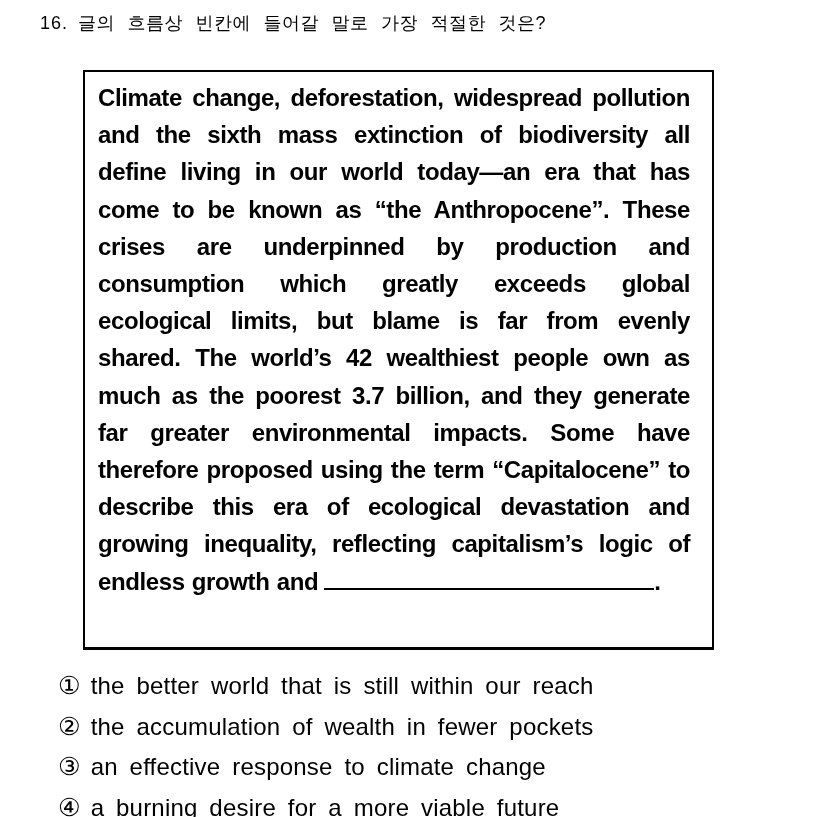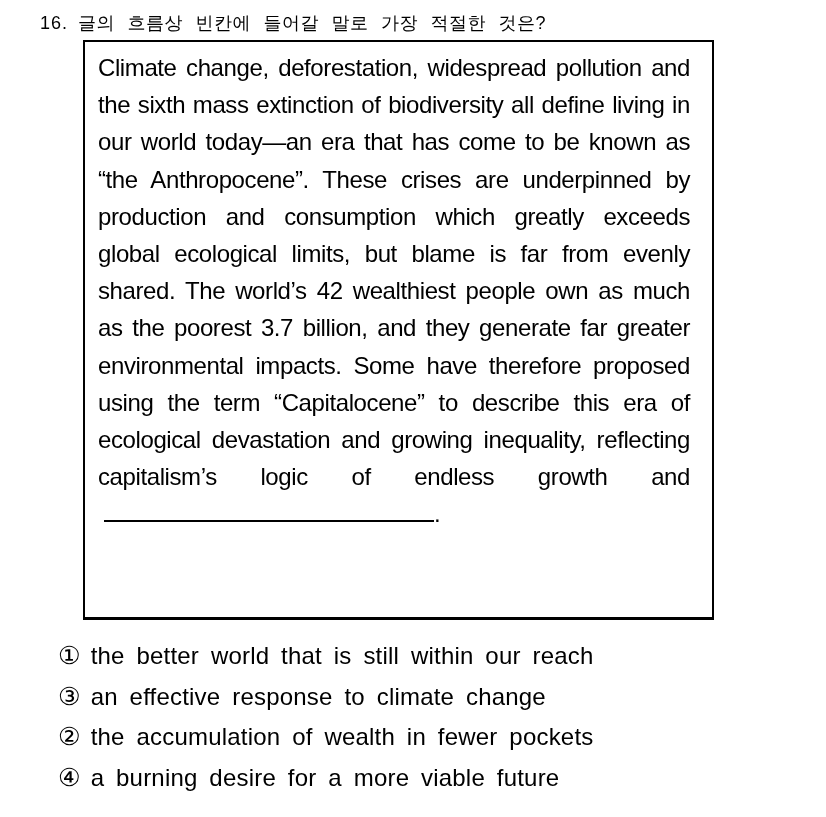--- a/index.html
+++ b/index.html
@@ -25,27 +25,28 @@
     line-height: 34px;
     letter-spacing: 0.5px;
     word-spacing: 7px;
     white-space: nowrap;
   }
   .q-num {
     margin-right: 10px;
     letter-spacing: 1px;
   }
   .passage-box {
-    margin: 0 0 0 83px;
+    margin: 30px 0 0 83px;
     width: 631px;
     min-height: 580px;
     border: 2px solid #000000;
     border-bottom-width: 3px;
     padding: 7px 22px 10px 13px;
     background: #ffffff;
+    font-weight: bold;
   }
   .passage {
     margin: 0;
     font-size: 24px;
     line-height: 37.2px;
     text-align: justify;
     letter-spacing: -0.4px;
     word-spacing: 1px;
   }
   .blank-line {
@@ -85,23 +86,23 @@
 
   <div class="passage-box">
     <p class="passage"><span>Climate change, deforestation, widespread pollution and the sixth mass extinction of biodiversity all define living in our world today—an era that has come to be known as “the Anthropocene”. These crises are underpinned by production and consumption which greatly exceeds global ecological limits, but blame is far from evenly shared. The world’s 42 wealthiest people own as much as the poorest 3.7 billion, and they generate far greater environmental impacts. Some have therefore proposed using the term “Capitalocene” to describe this era of ecological devastation and growing inequality, reflecting capitalism’s logic of endless growth and</span><span class="blank-line"></span><span>.</span></p>
   </div>
 
   <ol class="choices">
     <li class="choice">
       <span class="marker">①</span><span>the better world that is still within our reach</span>
     </li>
     <li class="choice">
-      <span class="marker">③</span><span>an effective response to climate change</span>
+      <span class="marker">②</span><span>the accumulation of wealth in fewer pockets</span>
     </li>
     <li class="choice">
-      <span class="marker">②</span><span>the accumulation of wealth in fewer pockets</span>
+      <span class="marker">③</span><span>an effective response to climate change</span>
     </li>
     <li class="choice">
       <span class="marker">④</span><span>a burning desire for a more viable future</span>
     </li>
   </ol>
 
 </div>
 
 </body></html>

